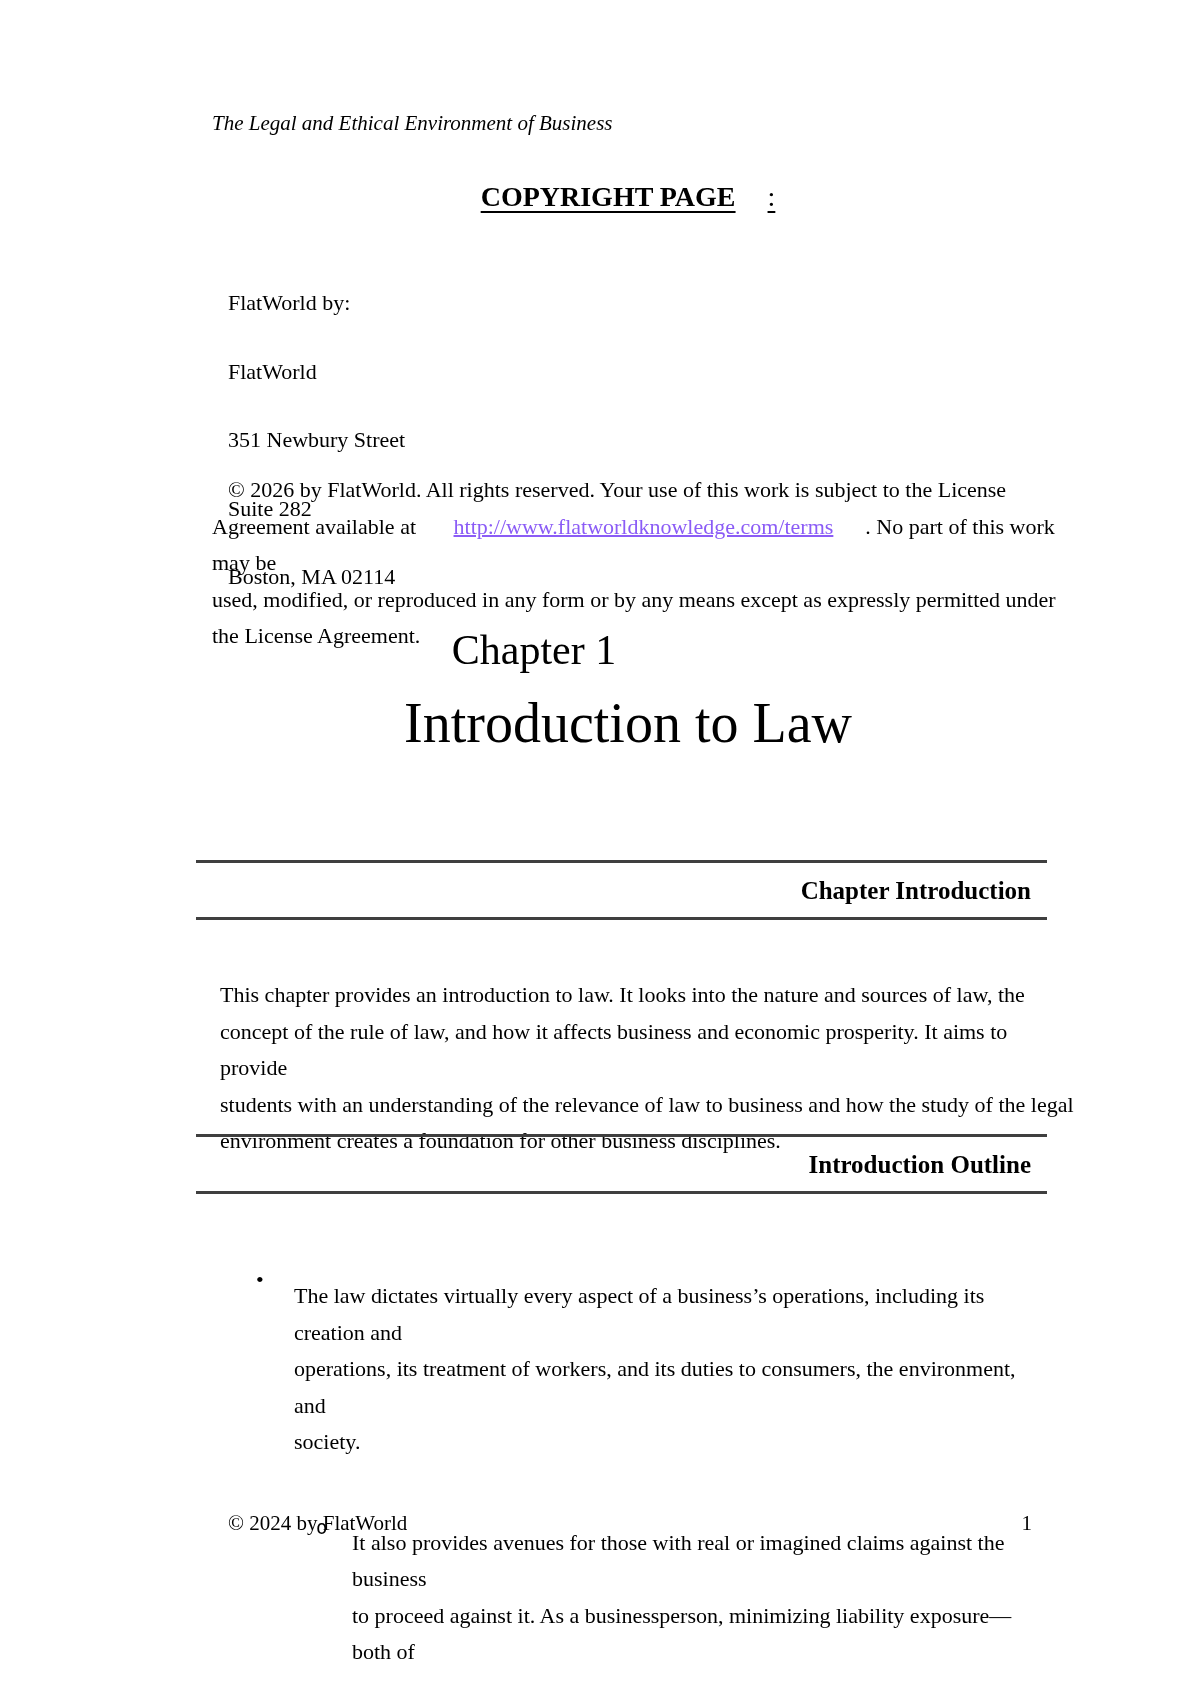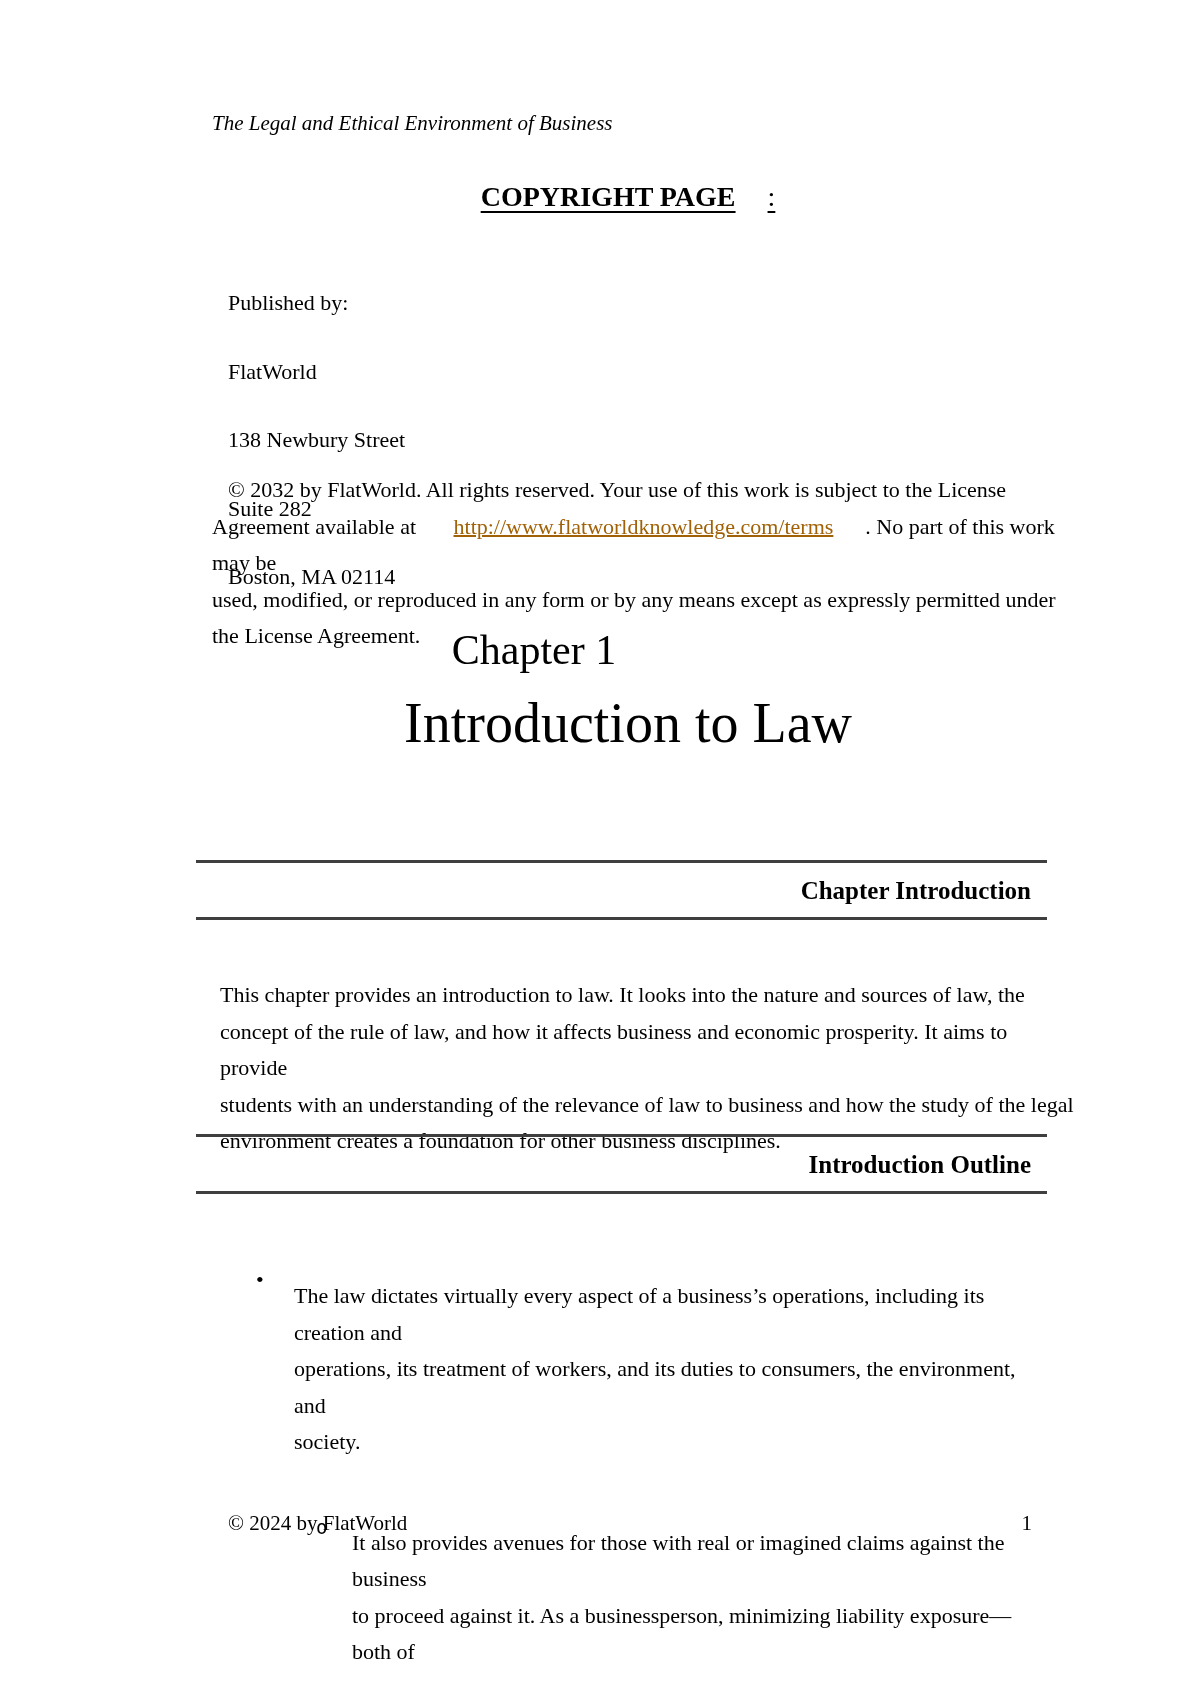--- a/index.html
+++ b/index.html
@@ -41,21 +41,21 @@
   }
   .copyright-para {
     position: absolute;
     left: 164px; top: 424px;
     width: 890px;
     font-size: 22px;
     line-height: 36.5px;
     white-space: pre-line;
   }
   .copyright-para a {
-    color: #a16207;
+    color: #8b5cf6;
     text-decoration-thickness: 1.5px;
   }
   .chapter-label {
     position: absolute;
     left: 0; top: 576px;
     width: 1004px;
     text-align: center;
     font-size: 42px;
     line-height: 52px;
   }
@@ -124,28 +124,28 @@
 </head>
 <body>
 
 <div class="page">
 
   <div class="running-header">The Legal and Ethical Environment of Business</div>
 
   <div class="doc-title"><span class="underlined"><span class="title-bold">COPYRIGHT PAGE</span><span>:</span></span></div>
 
   <div class="publisher">
-    <div>Published by:</div>
+    <div>FlatWorld by:</div>
     <div>FlatWorld</div>
-    <div>138 Newbury Street</div>
+    <div>351 Newbury Street</div>
     <div>Suite 282</div>
     <div>Boston, MA 02114</div>
   </div>
 
-  <div class="copyright-para"><span>© 2032 by FlatWorld. All rights reserved. Your use of this work is subject to the License
+  <div class="copyright-para"><span>© 2026 by FlatWorld. All rights reserved. Your use of this work is subject to the License
 Agreement available at </span><a href="#">http://www.flatworldknowledge.com/terms</a><span>. No part of this work may be
 used, modified, or reproduced in any form or by any means except as expressly permitted under
 the License Agreement.</span></div>
 
   <div class="chapter-label">Chapter 1</div>
 
   <div class="chapter-title">Introduction to Law</div>
 
   <div class="section-heading first">
     <span>Chapter Introduction</span>

